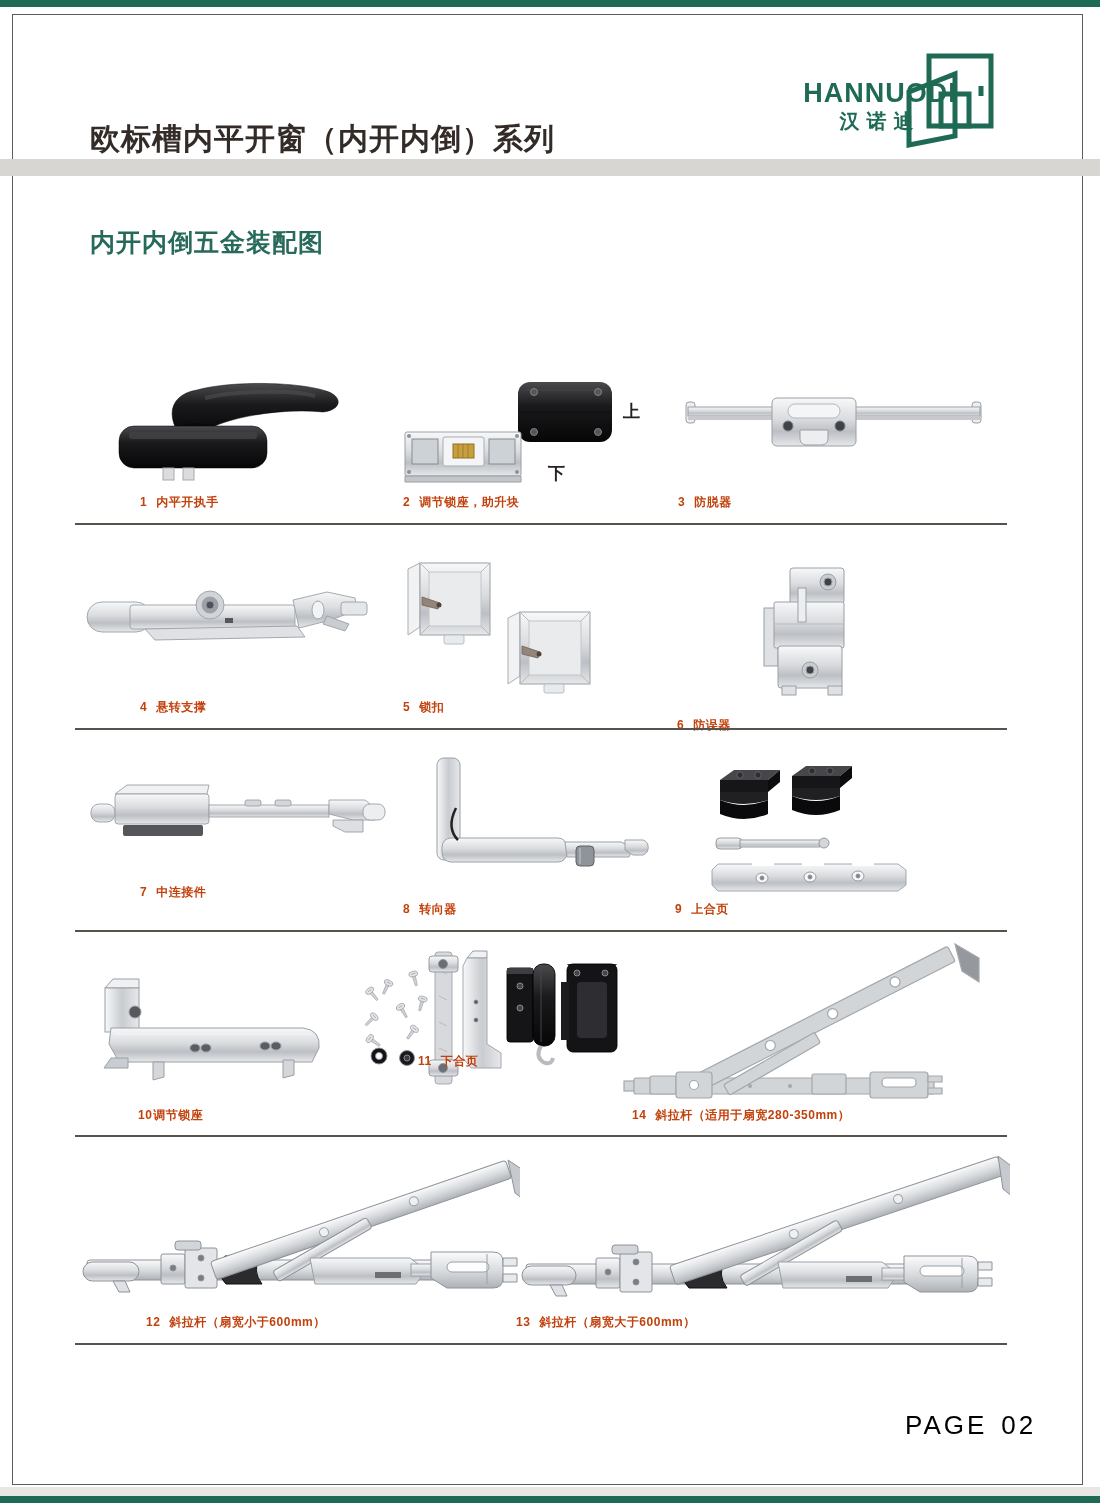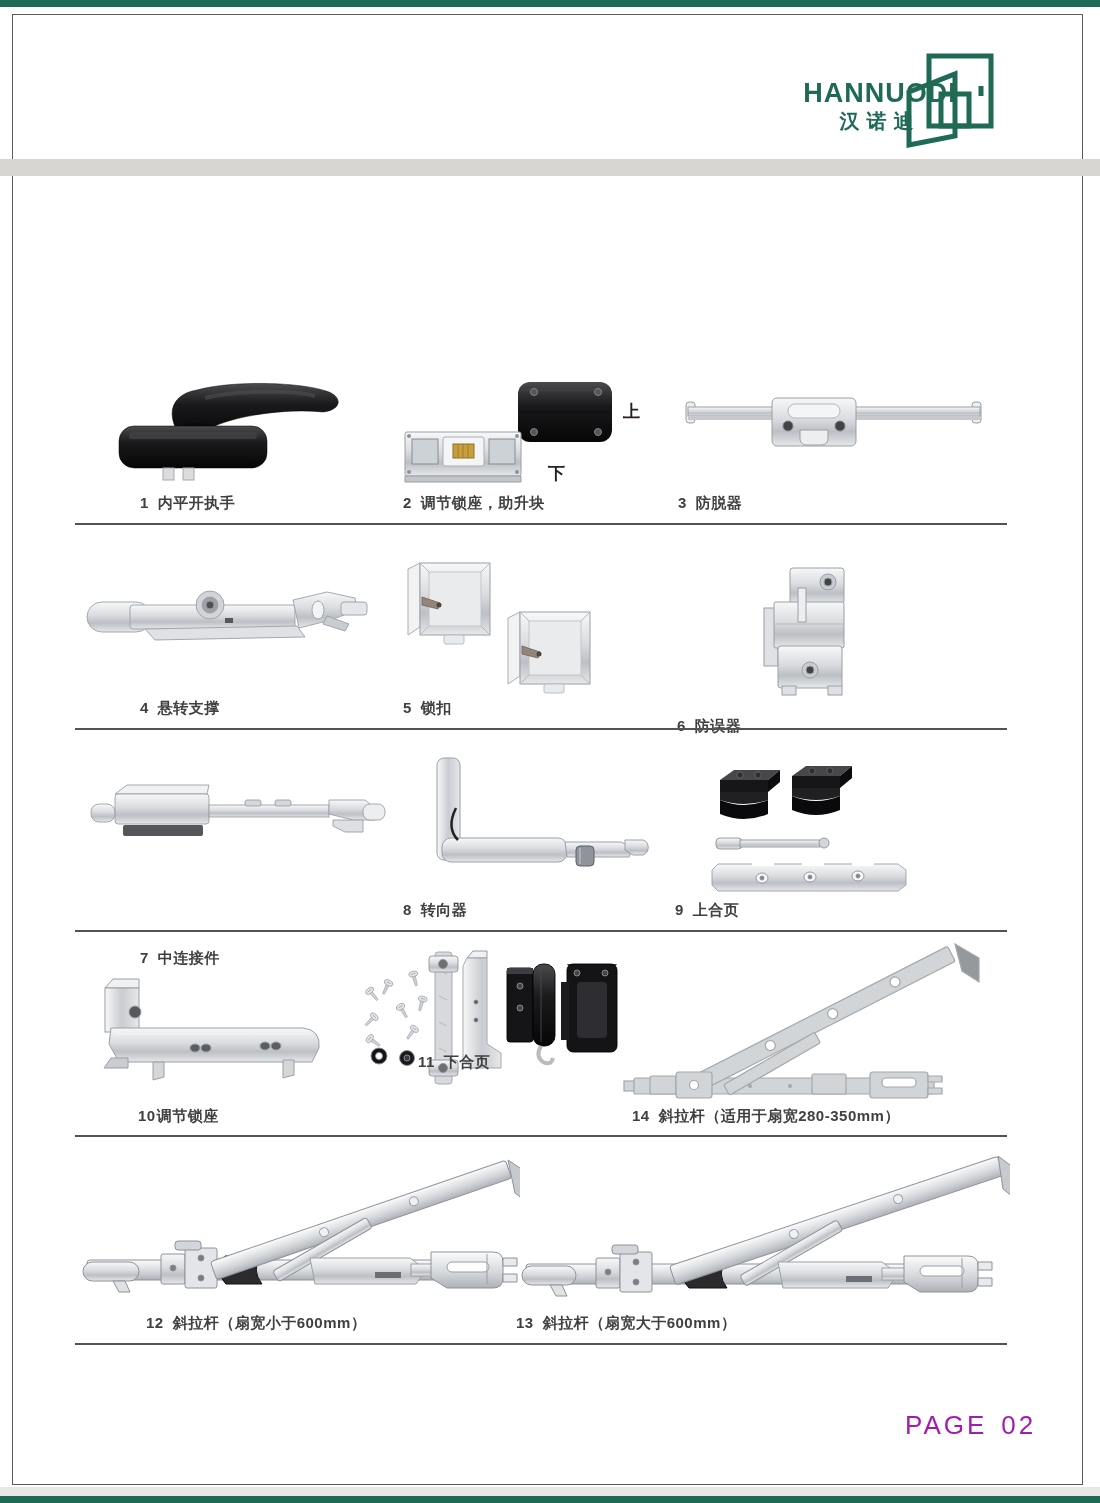--- a/index.html
+++ b/index.html
@@ -10,26 +10,26 @@
   .frame{position:absolute;left:12px;top:14px;width:1069px;height:1469px;border:1.5px solid #5f5b57;}
   .footer-strip{position:absolute;left:0;top:1487px;width:1100px;height:9px;background:#e9e7e4;}
   .gray-band{position:absolute;left:0;top:159px;width:1100px;height:17px;background:#d8d6d3;}
   .doc-title{position:absolute;left:90px;top:119px;font-size:30px;font-weight:bold;color:#332b27;letter-spacing:1px;white-space:nowrap;}
   .section-heading{position:absolute;left:90px;top:226px;font-size:25px;font-weight:bold;color:#27695a;letter-spacing:1px;white-space:nowrap;}
   .brand-name{position:absolute;left:790px;top:78px;width:180px;text-align:center;font-size:27px;font-weight:bold;color:#1e6a55;letter-spacing:1px;}
   .brand-cn{position:absolute;left:790px;top:108px;width:180px;text-align:center;font-size:20px;font-weight:bold;color:#1e6a55;letter-spacing:7px;}
   .logo-icon{position:absolute;left:903px;top:48px;}
   .cell{position:absolute;}
   .cell svg{display:block;}
-  .lbl{position:absolute;font-size:15px;font-weight:bold;color:#404040;letter-spacing:.5px;white-space:nowrap;}
+  .lbl{position:absolute;font-size:12px;font-weight:bold;color:#c2410c;letter-spacing:.5px;white-space:nowrap;}
   .lbl .name{margin-left:9px;}
   .lbl.tight .name{margin-left:1px;}
   .mark{position:absolute;font-size:17px;font-weight:bold;color:#26211e;}
   .divider{position:absolute;left:75px;width:932px;height:2px;background:#56524c;}
-  .footer{position:absolute;left:905px;top:1410px;font-size:26px;color:#a21caf;letter-spacing:3px;white-space:nowrap;}
+  .footer{position:absolute;left:905px;top:1410px;font-size:26px;color:#000000;letter-spacing:3px;white-space:nowrap;}
   .footer .num{margin-left:14px;}
 </style>
 </head>
 <body>
 
 <div class="page">
 
   <svg width="0" height="0" style="position:absolute" aria-hidden="true">
     <defs>
       <linearGradient id="met" x1="0" x2="0" y1="0" y2="1">
@@ -78,20 +78,22 @@
       </g>
     </defs>
   </svg>
 
   <div class="bar-top"></div>
   <div class="bar-bottom"></div>
   <div class="frame"></div>
   <div class="footer-strip"></div>
   <div class="gray-band"></div>
 
+  <div class="doc-title">欧标槽内平开窗（内开内倒）系列</div>
+  <div class="section-heading">内开内倒五金装配图</div>
 
   <div class="brand-name">HANNUODI</div>
   <div class="brand-cn">汉诺迪</div>
   <svg class="logo-icon" width="100" height="100" viewBox="0 0 100 100">
     <g fill="none" stroke="#1e6a55" stroke-width="5">
       <path d="M6,44 L52,26 L52,88 L6,97 Z"></path>
       <rect x="26" y="8" width="62" height="70"></rect>
       <rect x="38" y="46" width="28" height="32"></rect>
       <path d="M78,38 v10"></path>
     </g>
@@ -404,21 +406,21 @@
       </g>
     </svg>
   </div>
 
   <div class="lbl" style="left:140px;top:494px"><span>1</span><span class="name">内平开执手</span></div>
   <div class="lbl" style="left:403px;top:494px"><span>2</span><span class="name">调节锁座，助升块</span></div>
   <div class="lbl" style="left:678px;top:494px"><span>3</span><span class="name">防脱器</span></div>
   <div class="lbl" style="left:140px;top:699px"><span>4</span><span class="name">悬转支撑</span></div>
   <div class="lbl" style="left:403px;top:699px"><span>5</span><span class="name">锁扣</span></div>
   <div class="lbl" style="left:677px;top:717px"><span>6</span><span class="name">防误器</span></div>
-  <div class="lbl" style="left:140px;top:949px"><span>7</span><span class="name">中连接件</span></div>
+  <div class="lbl" style="left:140px;top:884px"><span>7</span><span class="name">中连接件</span></div>
   <div class="lbl" style="left:403px;top:901px"><span>8</span><span class="name">转向器</span></div>
   <div class="lbl" style="left:675px;top:901px"><span>9</span><span class="name">上合页</span></div>
   <div class="lbl tight" style="left:138px;top:1107px"><span>10</span><span class="name">调节锁座</span></div>
   <div class="lbl" style="left:418px;top:1053px"><span>11</span><span class="name">下合页</span></div>
   <div class="lbl" style="left:632px;top:1107px"><span>14</span><span class="name">斜拉杆（适用于扇宽280-350mm）</span></div>
   <div class="lbl" style="left:146px;top:1314px"><span>12</span><span class="name">斜拉杆（扇宽小于600mm）</span></div>
   <div class="lbl" style="left:516px;top:1314px"><span>13</span><span class="name">斜拉杆（扇宽大于600mm）</span></div>
 
   <div class="divider" style="top:523px"></div>
   <div class="divider" style="top:728px"></div>

